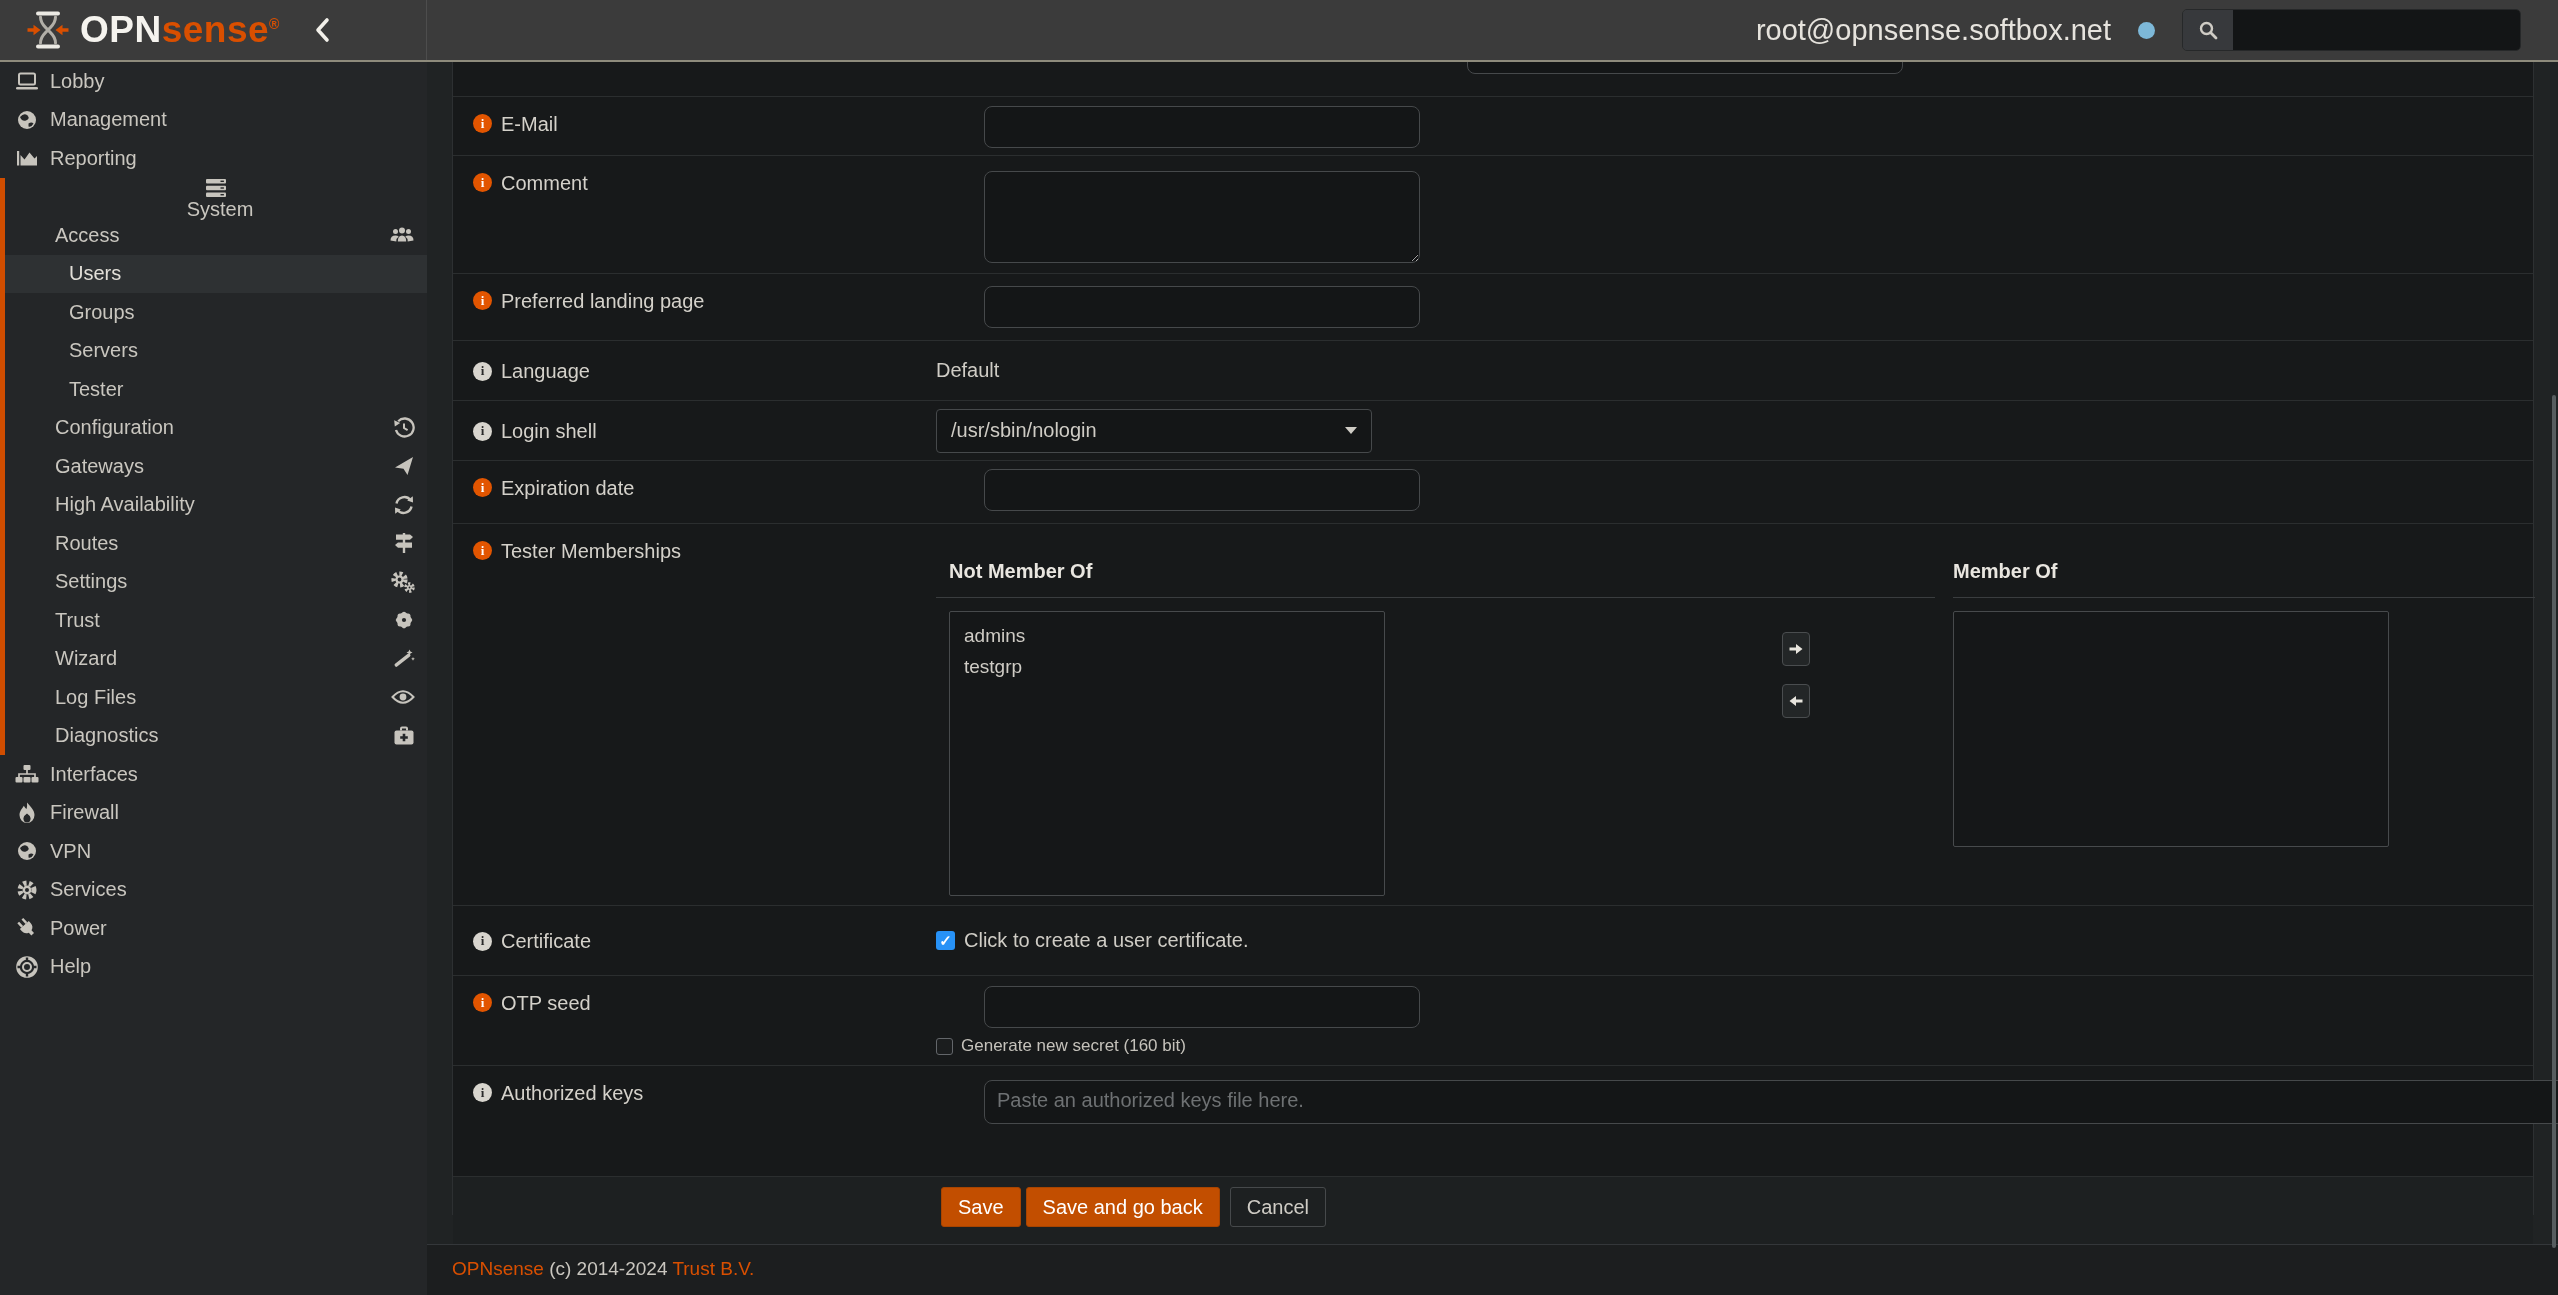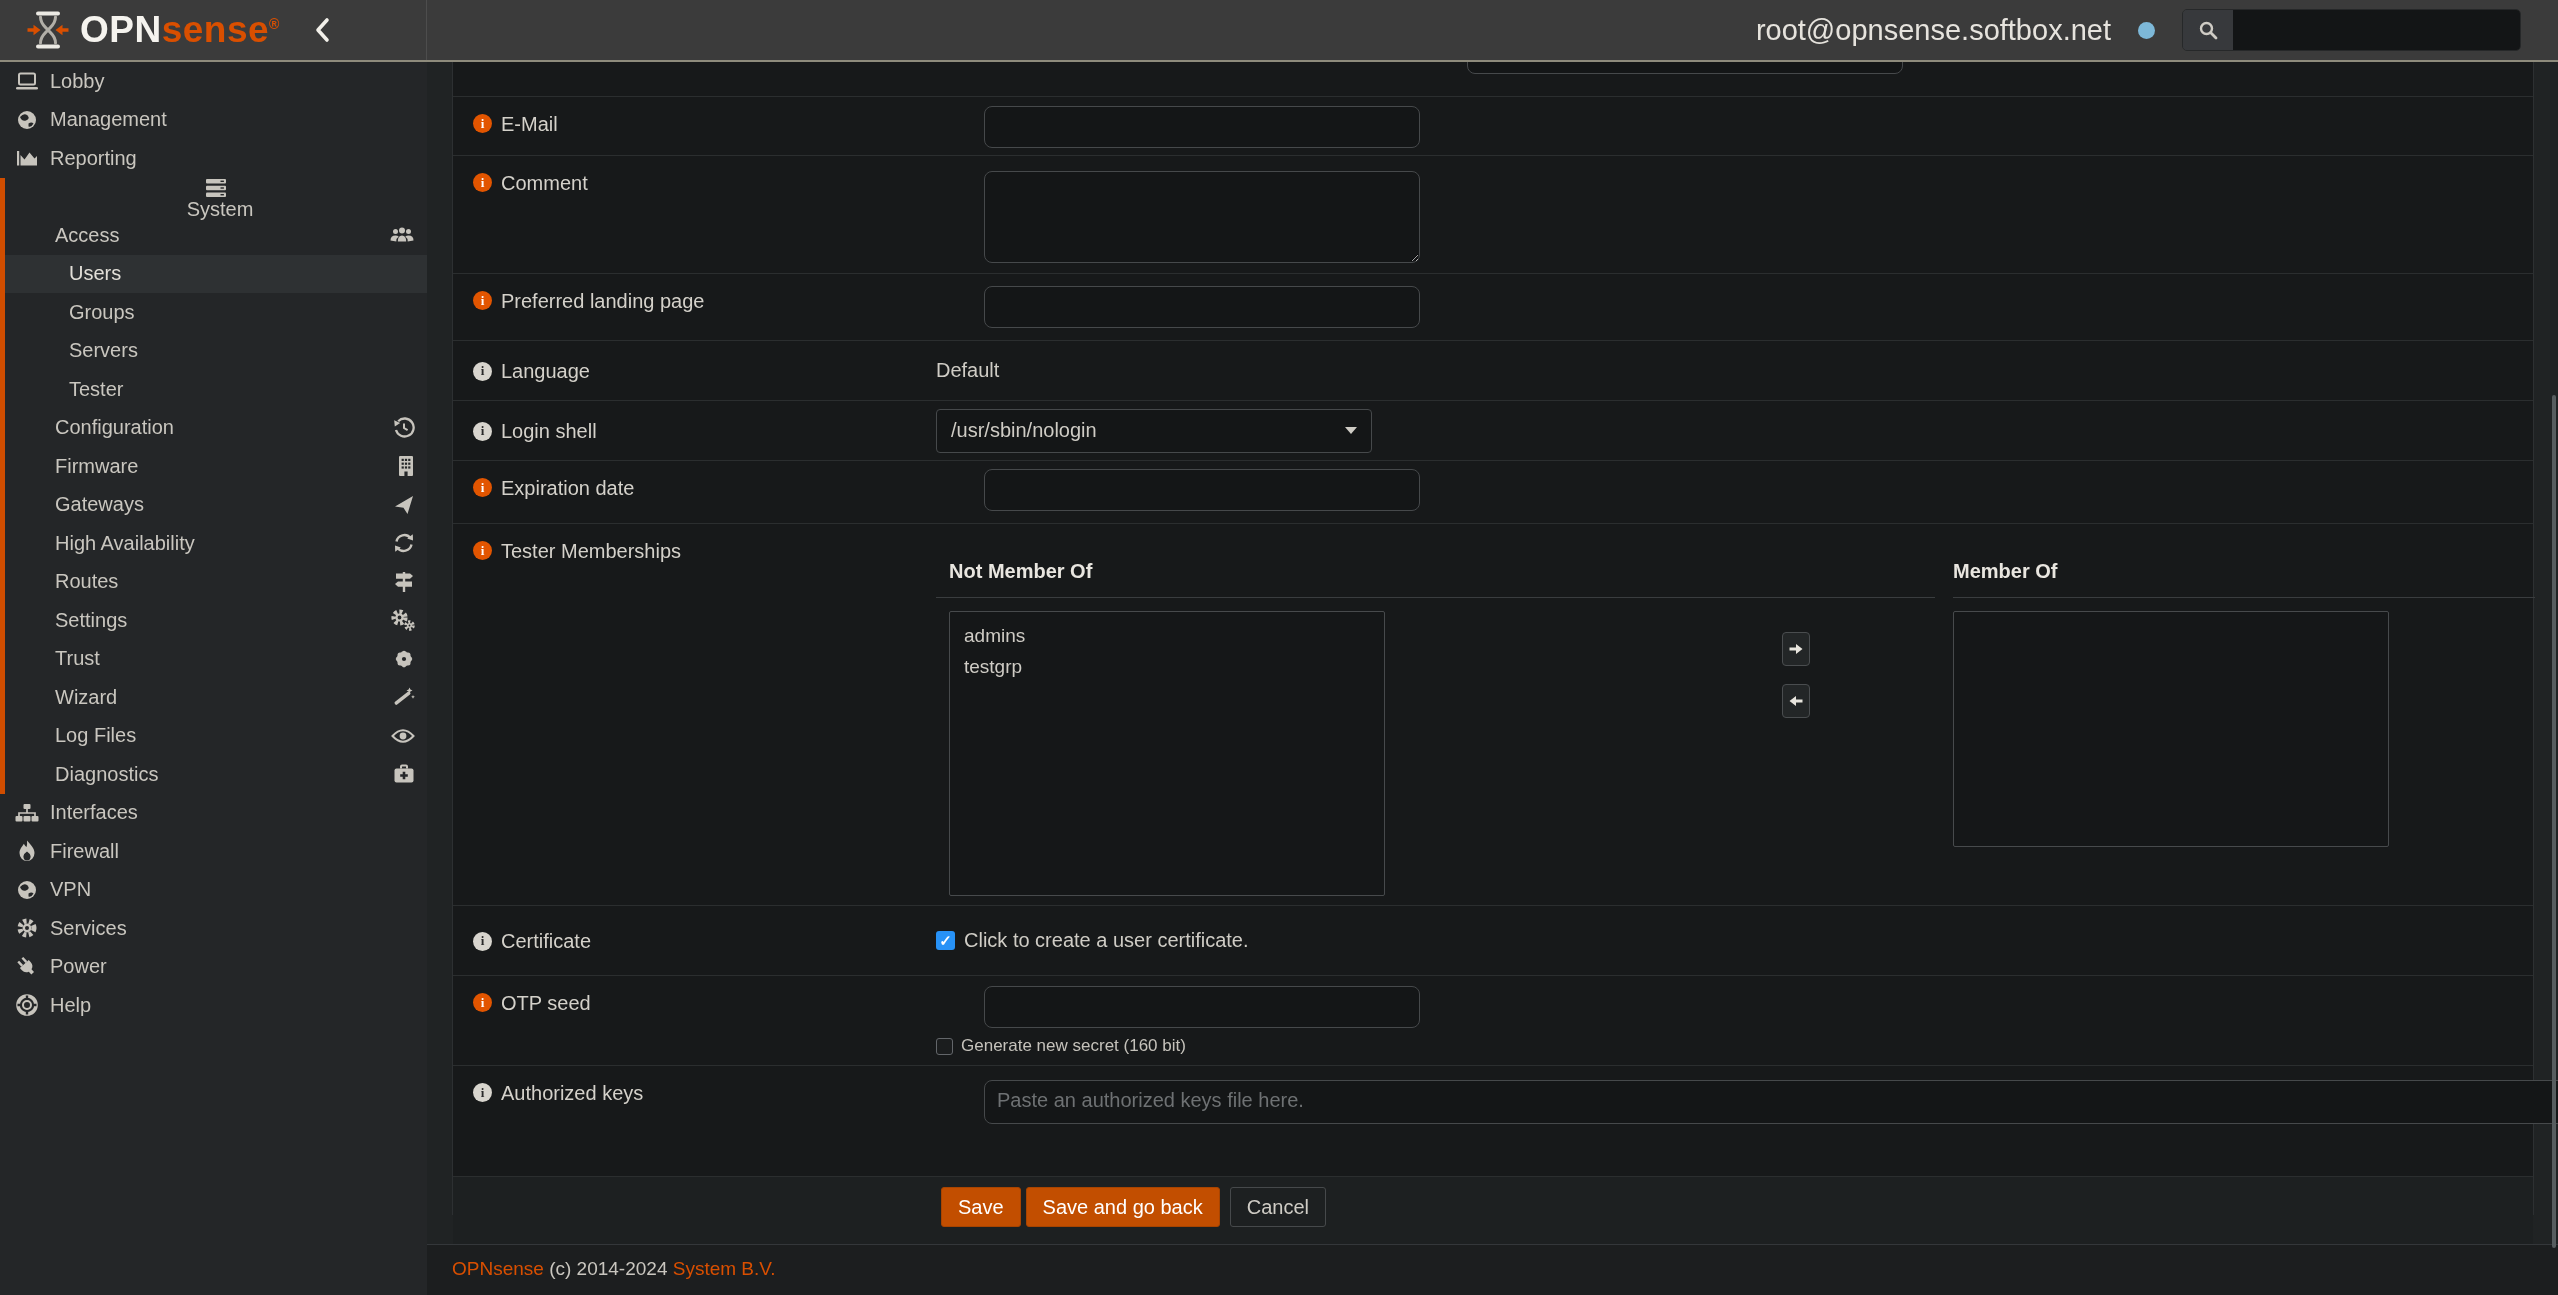--- a/index.html
+++ b/index.html
@@ -261,40 +261,20 @@
     <div class="side-item l3">
       <span>Tester</span>
     </div>
     <div class="side-item l2">
       <span>Configuration</span>
       <span class="ri">
         <svg width="22" height="22" viewBox="0 0 22 22">
             <path d="M5.2 4.2 A9 9 0 1 1 3 13" fill="none" stroke="#c7c4bd" stroke-width="2.3"></path>
             <path d="M1.2 3.2 l0.6 6.4 5.4-3.6 Z" fill="#c7c4bd"></path>
             <path d="M11 6.5 V11 l3.6 2.2" fill="none" stroke="#c7c4bd" stroke-width="2"></path>
-          </svg>
-      </span>
-    </div>
-    <div class="side-item l2">
-      <span>Firmware</span>
-      <span class="ri">
-        <svg width="18" height="22" viewBox="0 0 18 22">
-            <rect x="2" y="1" width="14" height="20" rx="1" fill="#c7c4bd"></rect>
-            <g fill="#242628">
-              <rect x="4.6" y="3.8" width="2.2" height="2.2"></rect>
-              <rect x="7.9" y="3.8" width="2.2" height="2.2"></rect>
-              <rect x="11.2" y="3.8" width="2.2" height="2.2"></rect>
-              <rect x="4.6" y="7.6" width="2.2" height="2.2"></rect>
-              <rect x="7.9" y="7.6" width="2.2" height="2.2"></rect>
-              <rect x="11.2" y="7.6" width="2.2" height="2.2"></rect>
-              <rect x="4.6" y="11.4" width="2.2" height="2.2"></rect>
-              <rect x="7.9" y="11.4" width="2.2" height="2.2"></rect>
-              <rect x="11.2" y="11.4" width="2.2" height="2.2"></rect>
-              <rect x="7.4" y="16.5" width="3.2" height="4.5"></rect>
-            </g>
           </svg>
       </span>
     </div>
     <div class="side-item l2">
       <span>Gateways</span>
       <span class="ri">
         <svg width="22" height="22" viewBox="0 0 22 22">
             <path d="M2 12.5 L20 2 L14.5 20 L10.5 13.8 Z" fill="#c7c4bd"></path>
           </svg>
       </span>
@@ -589,18 +569,18 @@
       <button class="btn primary">Save and go back</button>
       <button class="btn secondary">Cancel</button>
     </div>
 
   </div>
 
   <div class="footer">
     <div class="footer-text">
       <a>OPNsense</a>
       <span> <span>(c) 2014-2024</span> </span>
-      <a>System B.V.</a>
+      <a>Trust B.V.</a>
     </div>
   </div>
 </div>
 
 <div class="scroll-thumb"></div>
 
 </body></html>

